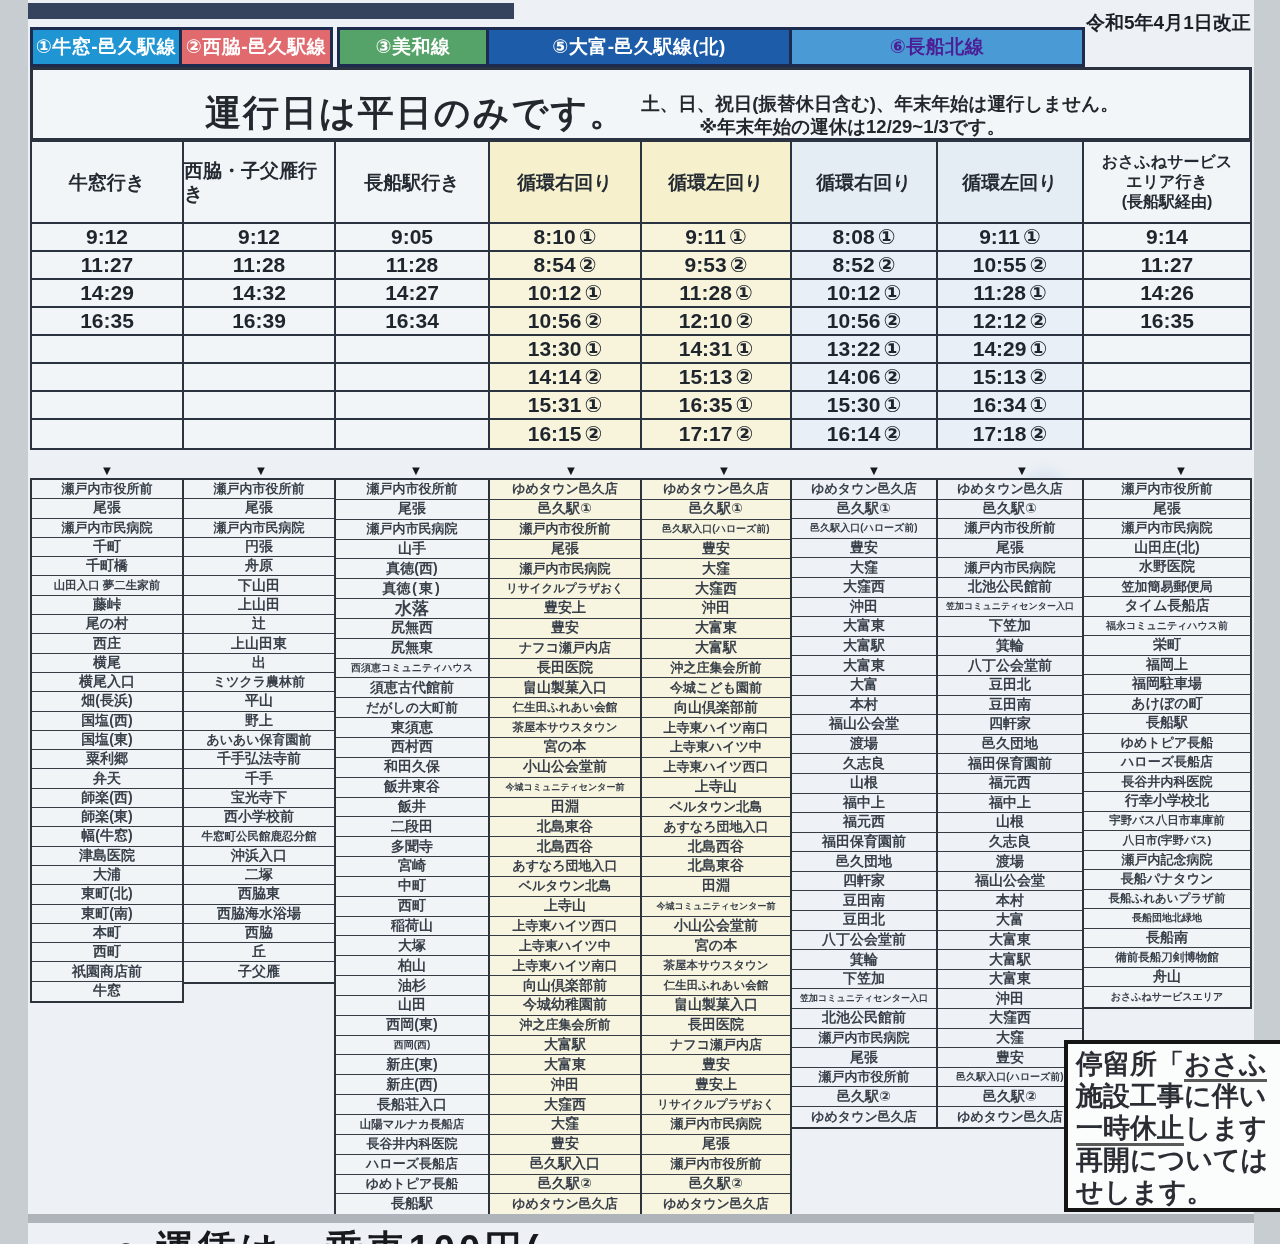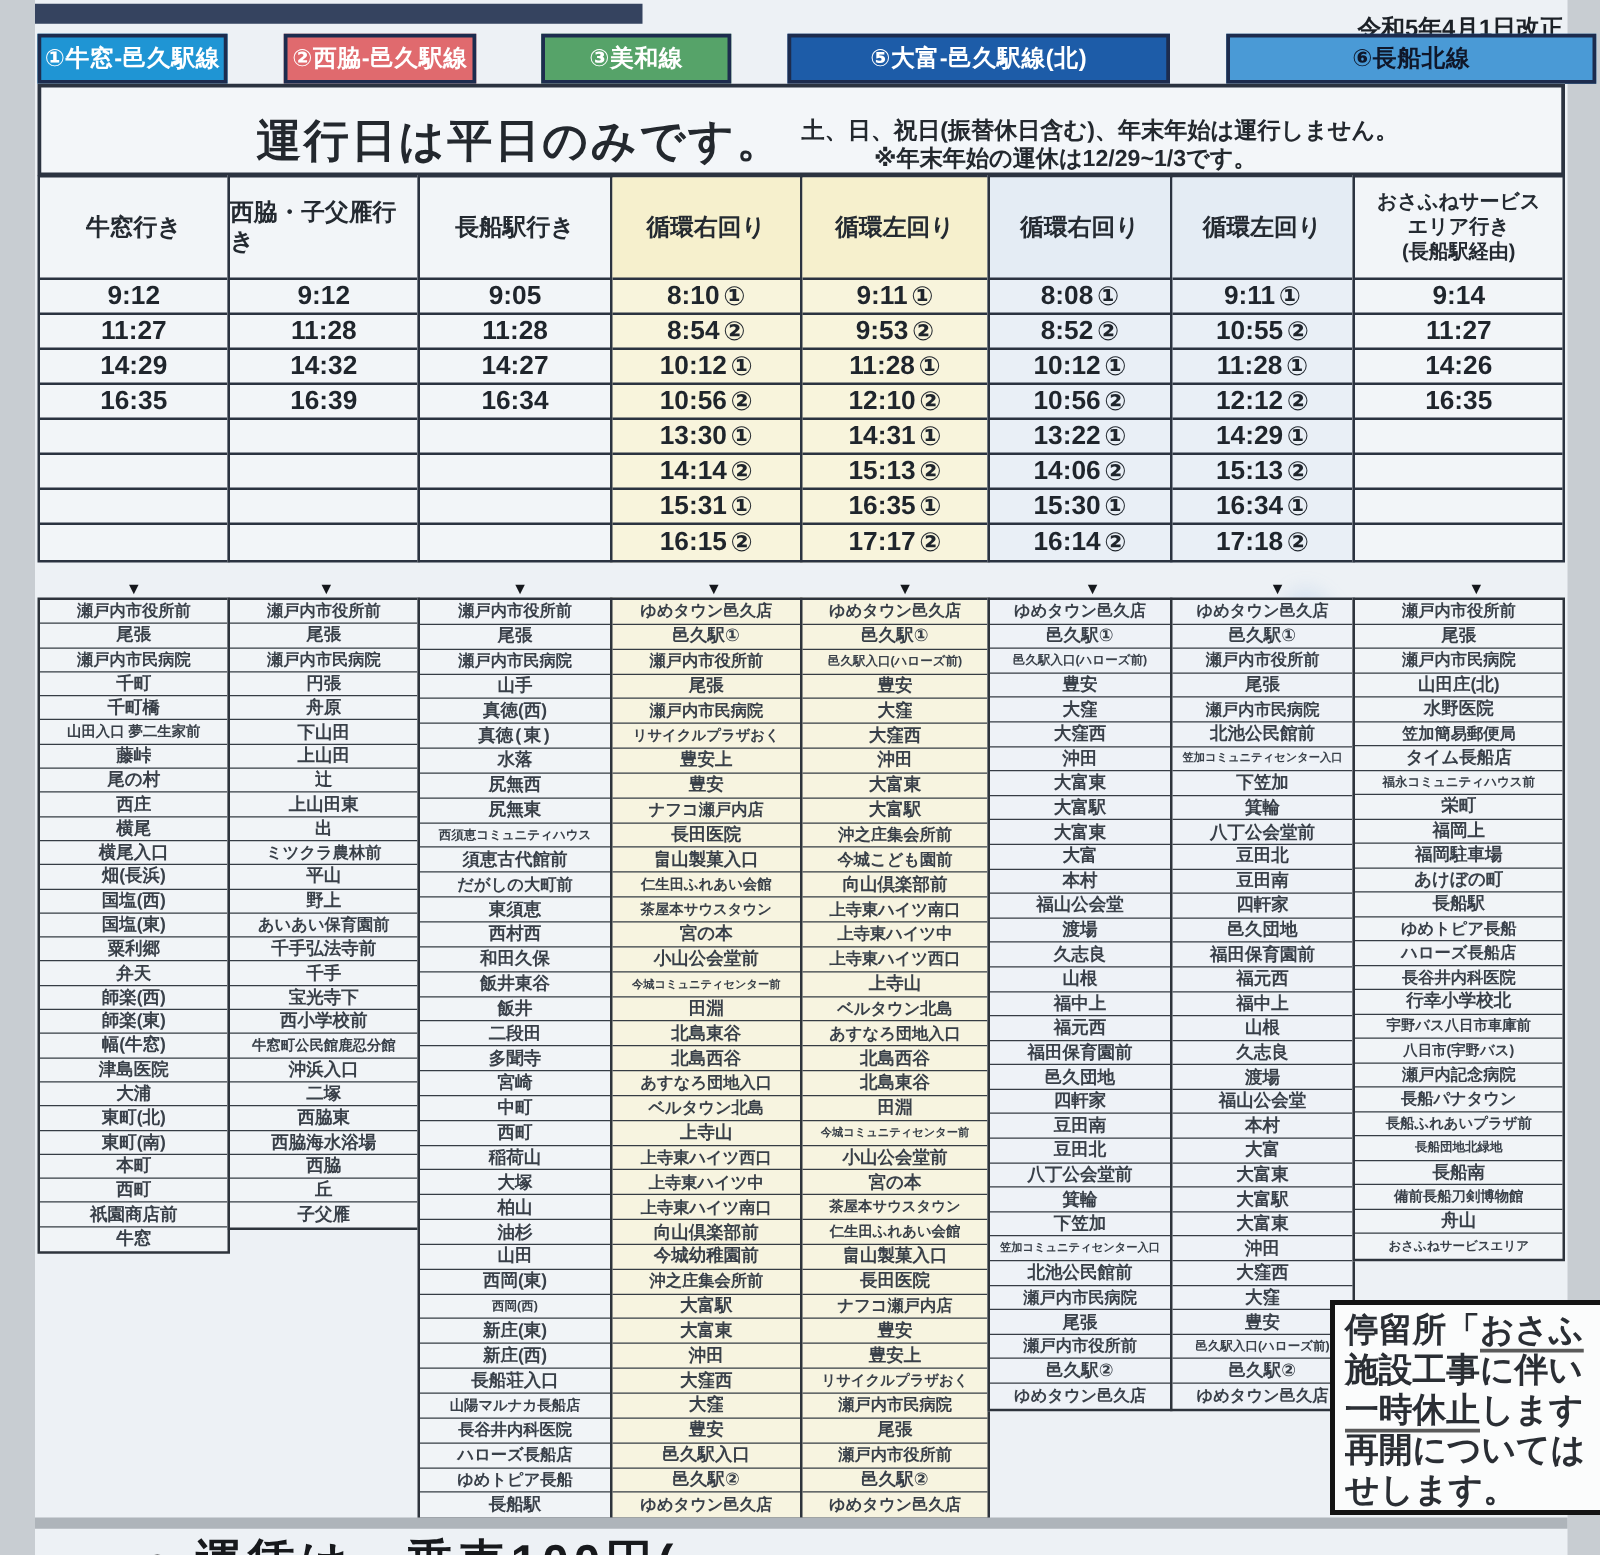--- a/index.html
+++ b/index.html
@@ -4,21 +4,21 @@
 <style>
   html,body{margin:0;padding:0;}
   body{font-family:"Liberation Sans","DejaVu Sans",sans-serif;}
   .photo{position:relative;width:1280px;height:1244px;background:#c8cdd2;overflow:hidden;}
   .poster{position:absolute;left:28px;top:0;width:1226px;height:1244px;background:#edf1f5;}
   .top-dark{position:absolute;left:28px;top:3px;width:486px;height:16px;background:#35435f;}
   .blot{position:absolute;border-radius:50%;filter:blur(7px);background:rgba(110,160,215,0.16);}
 
   .revision{position:absolute;left:1086px;top:10px;width:180px;font-size:19px;font-weight:bold;color:#1c2127;white-space:nowrap;}
 
-  .tabs-row{position:absolute;left:30px;top:27px;height:40px;display:flex;gap:48px;}
+  .tabs-row{position:absolute;left:30px;top:27px;height:40px;display:flex;}
   .tab{box-sizing:border-box;height:40px;border:3px solid #1d2c4e;display:flex;align-items:center;justify-content:center;
        font-weight:bold;font-size:19px;white-space:nowrap;letter-spacing:0.5px;}
   .tab+.tab{margin-left:-3px;}
   .tab:nth-child(1){width:152px;}
   .tab:nth-child(2){width:154px;}
   .tab:nth-child(3){width:152px;margin-left:4px;}
   .tab:nth-child(4){width:306px;}
   .tab:nth-child(5){width:296px;}
   .tab:nth-child(6){width:158px;margin-left:6px;height:36px;margin-top:4px;}
 
@@ -90,21 +90,21 @@
   <div class="blot" style="left:700px;top:850px;width:120px;height:200px;"></div>
   <div class="blot" style="left:450px;top:290px;width:160px;height:90px;"></div>
 
   <div class="revision">令和5年4月1日改正</div>
 
   <div class="tabs-row">
       <div class="tab" style="background: rgb(31, 149, 212); color: rgb(255, 255, 255);">①牛窓-邑久駅線</div>
       <div class="tab" style="background: rgb(224, 106, 110); color: rgb(255, 255, 255);">②西脇-邑久駅線</div>
       <div class="tab" style="background: rgb(86, 163, 105); color: rgb(255, 255, 255);">③美和線</div>
       <div class="tab" style="background: rgb(29, 92, 168); color: rgb(255, 255, 255);">⑤大富-邑久駅線(北)</div>
-      <div class="tab" style="background: rgb(74, 154, 214); color: #0f172a;">⑥長船北線</div>
+      <div class="tab" style="background: rgb(74, 154, 214); color: #4c1d95;">⑥長船北線</div>
     </div>
 
   <div class="banner">
     <div class="banner-main">運行日は平日のみです。</div>
     <div class="banner-sub">
       <div class="l1">土、日、祝日(振替休日含む)、年末年始は運行しません。</div>
       <div class="l2">※年末年始の運休は12/29~1/3です。</div>
     </div>
   </div>
 
@@ -549,21 +549,21 @@
         <div class="srow">
           <span style="font-size: 14px;">山手</span>
         </div>
         <div class="srow">
           <span style="font-size: 14px;">真徳(西)</span>
         </div>
         <div class="srow">
           <span style="font-size: 14px; font-family: Liberation Mono, monospace;">真徳(東)</span>
         </div>
         <div class="srow">
-          <span style="font-size: 14px;">水落</span>
+          <span style="font-size: 17px;">水落</span>
         </div>
         <div class="srow">
           <span style="font-size: 14px;">尻無西</span>
         </div>
         <div class="srow">
           <span style="font-size: 14px;">尻無東</span>
         </div>
         <div class="srow">
           <span style="font-size: 10px;">西須恵コミュニティハウス</span>
         </div>

